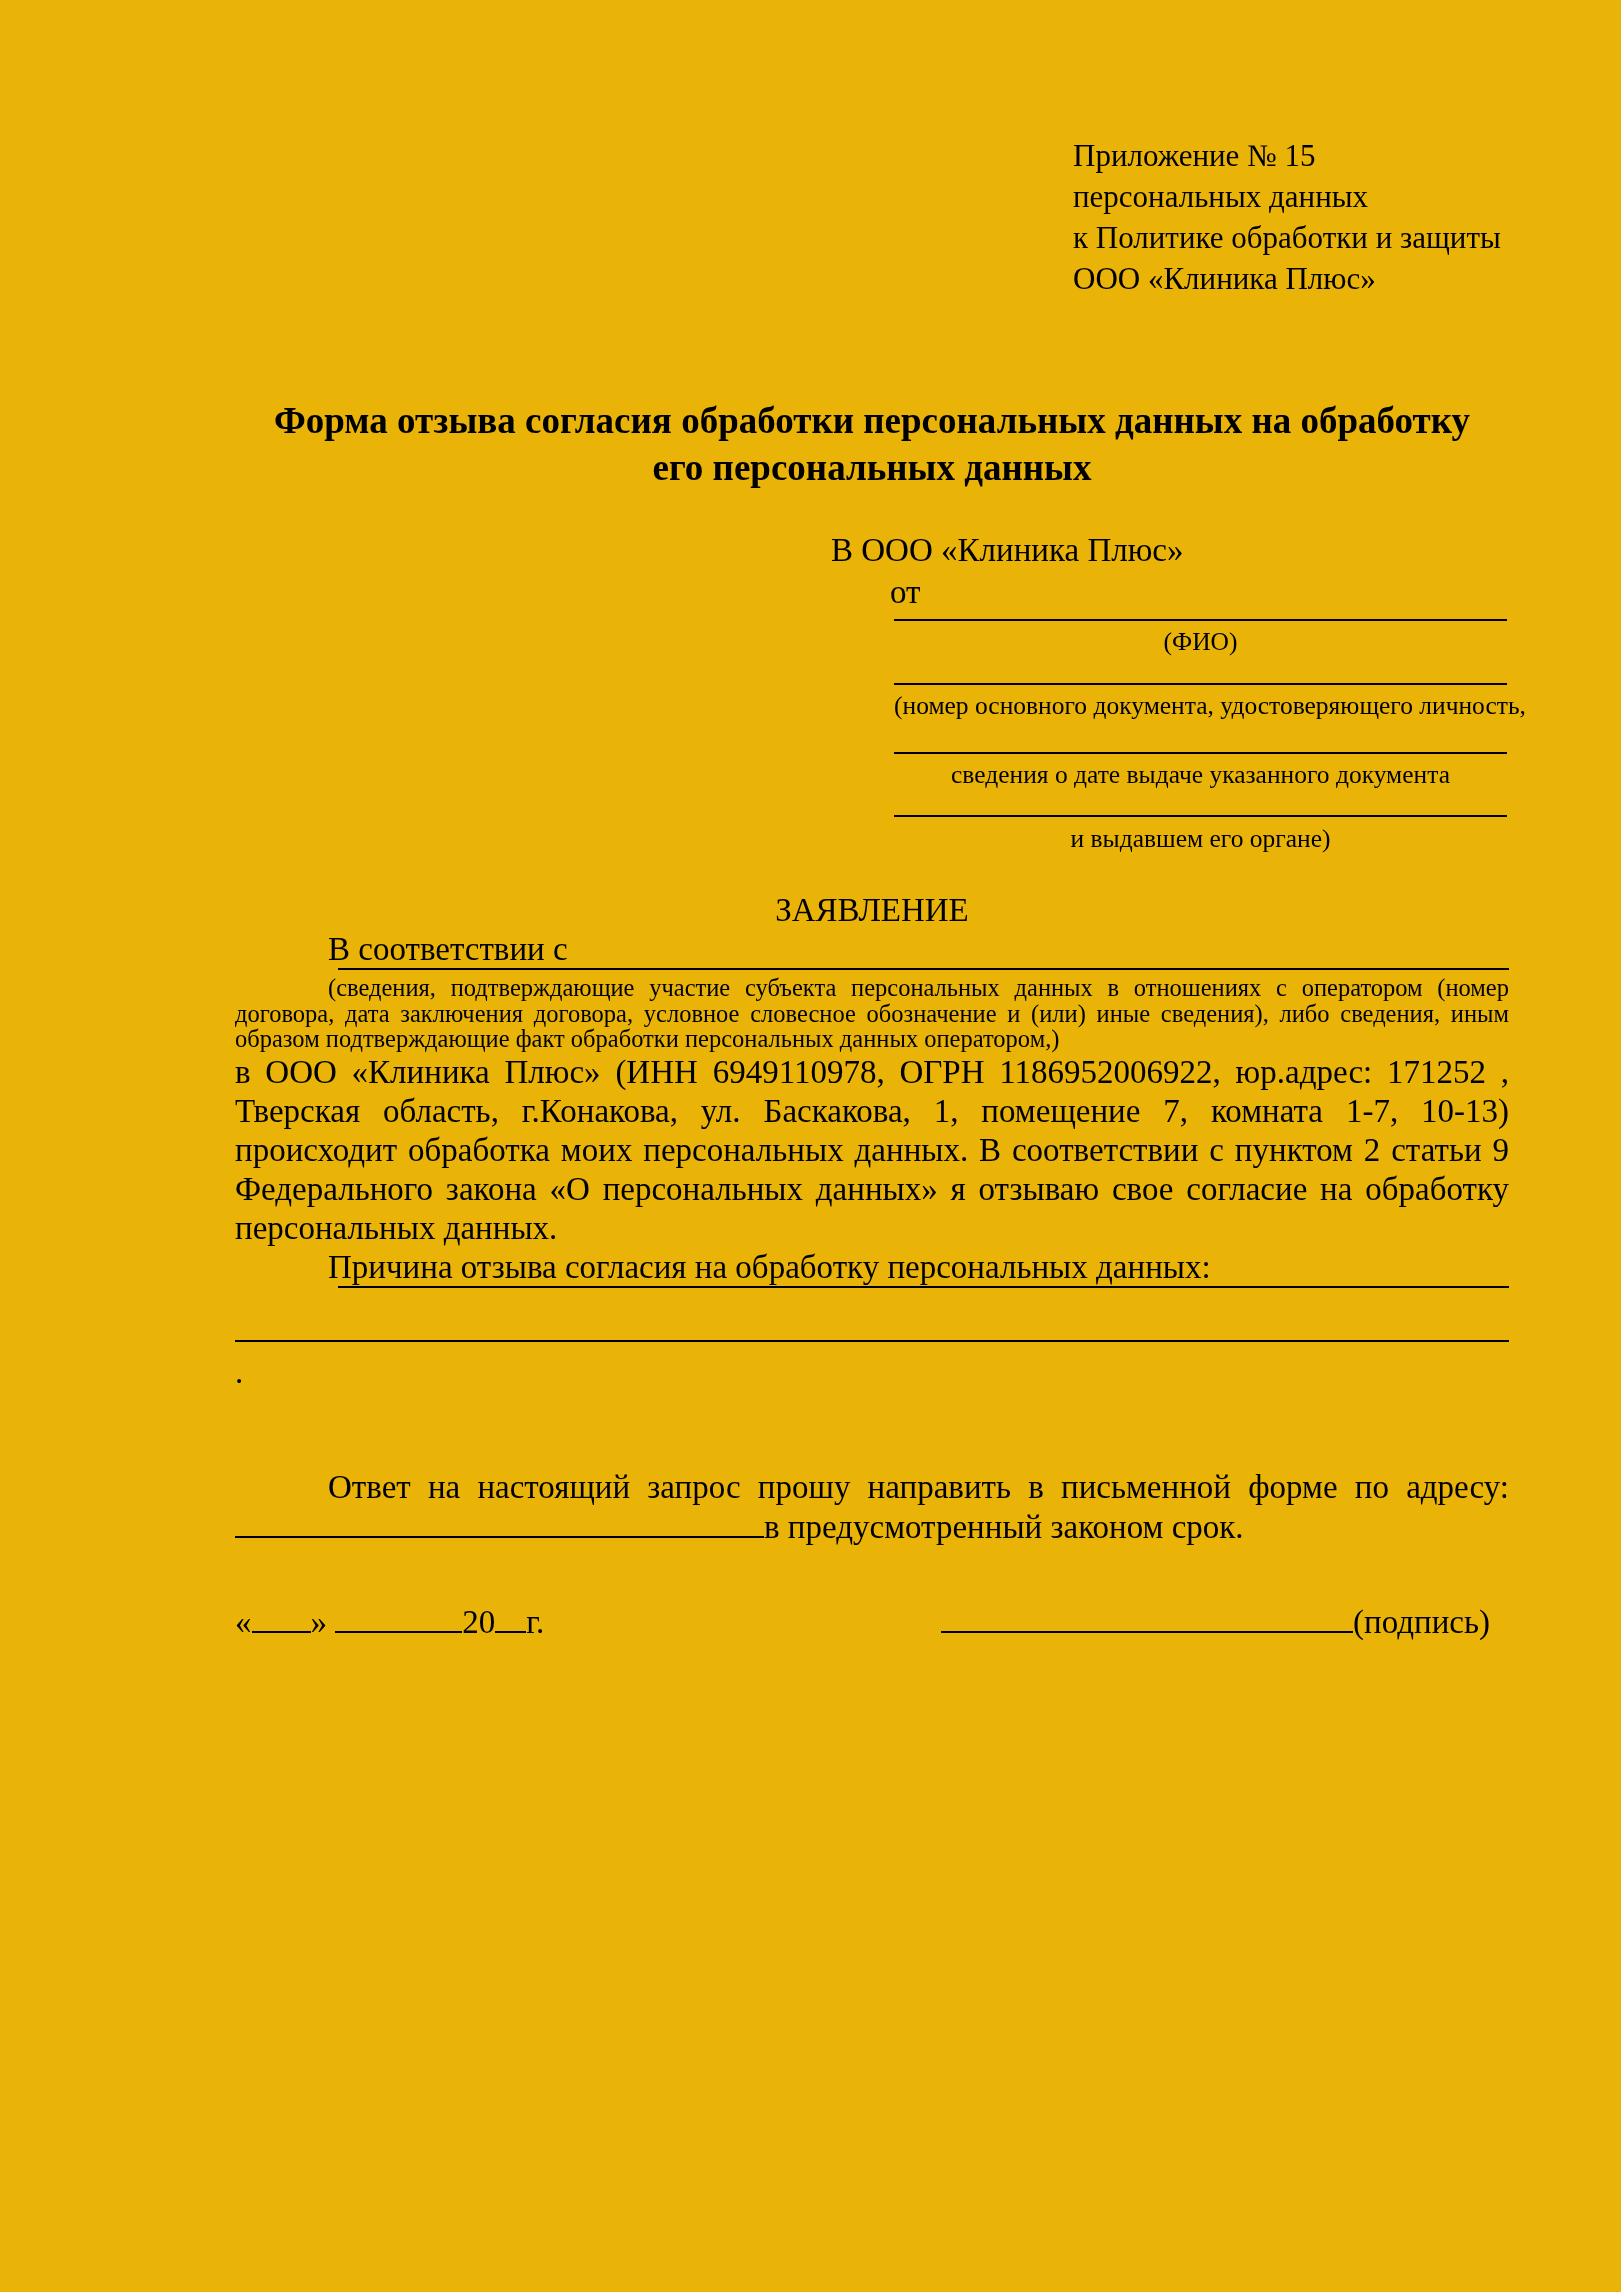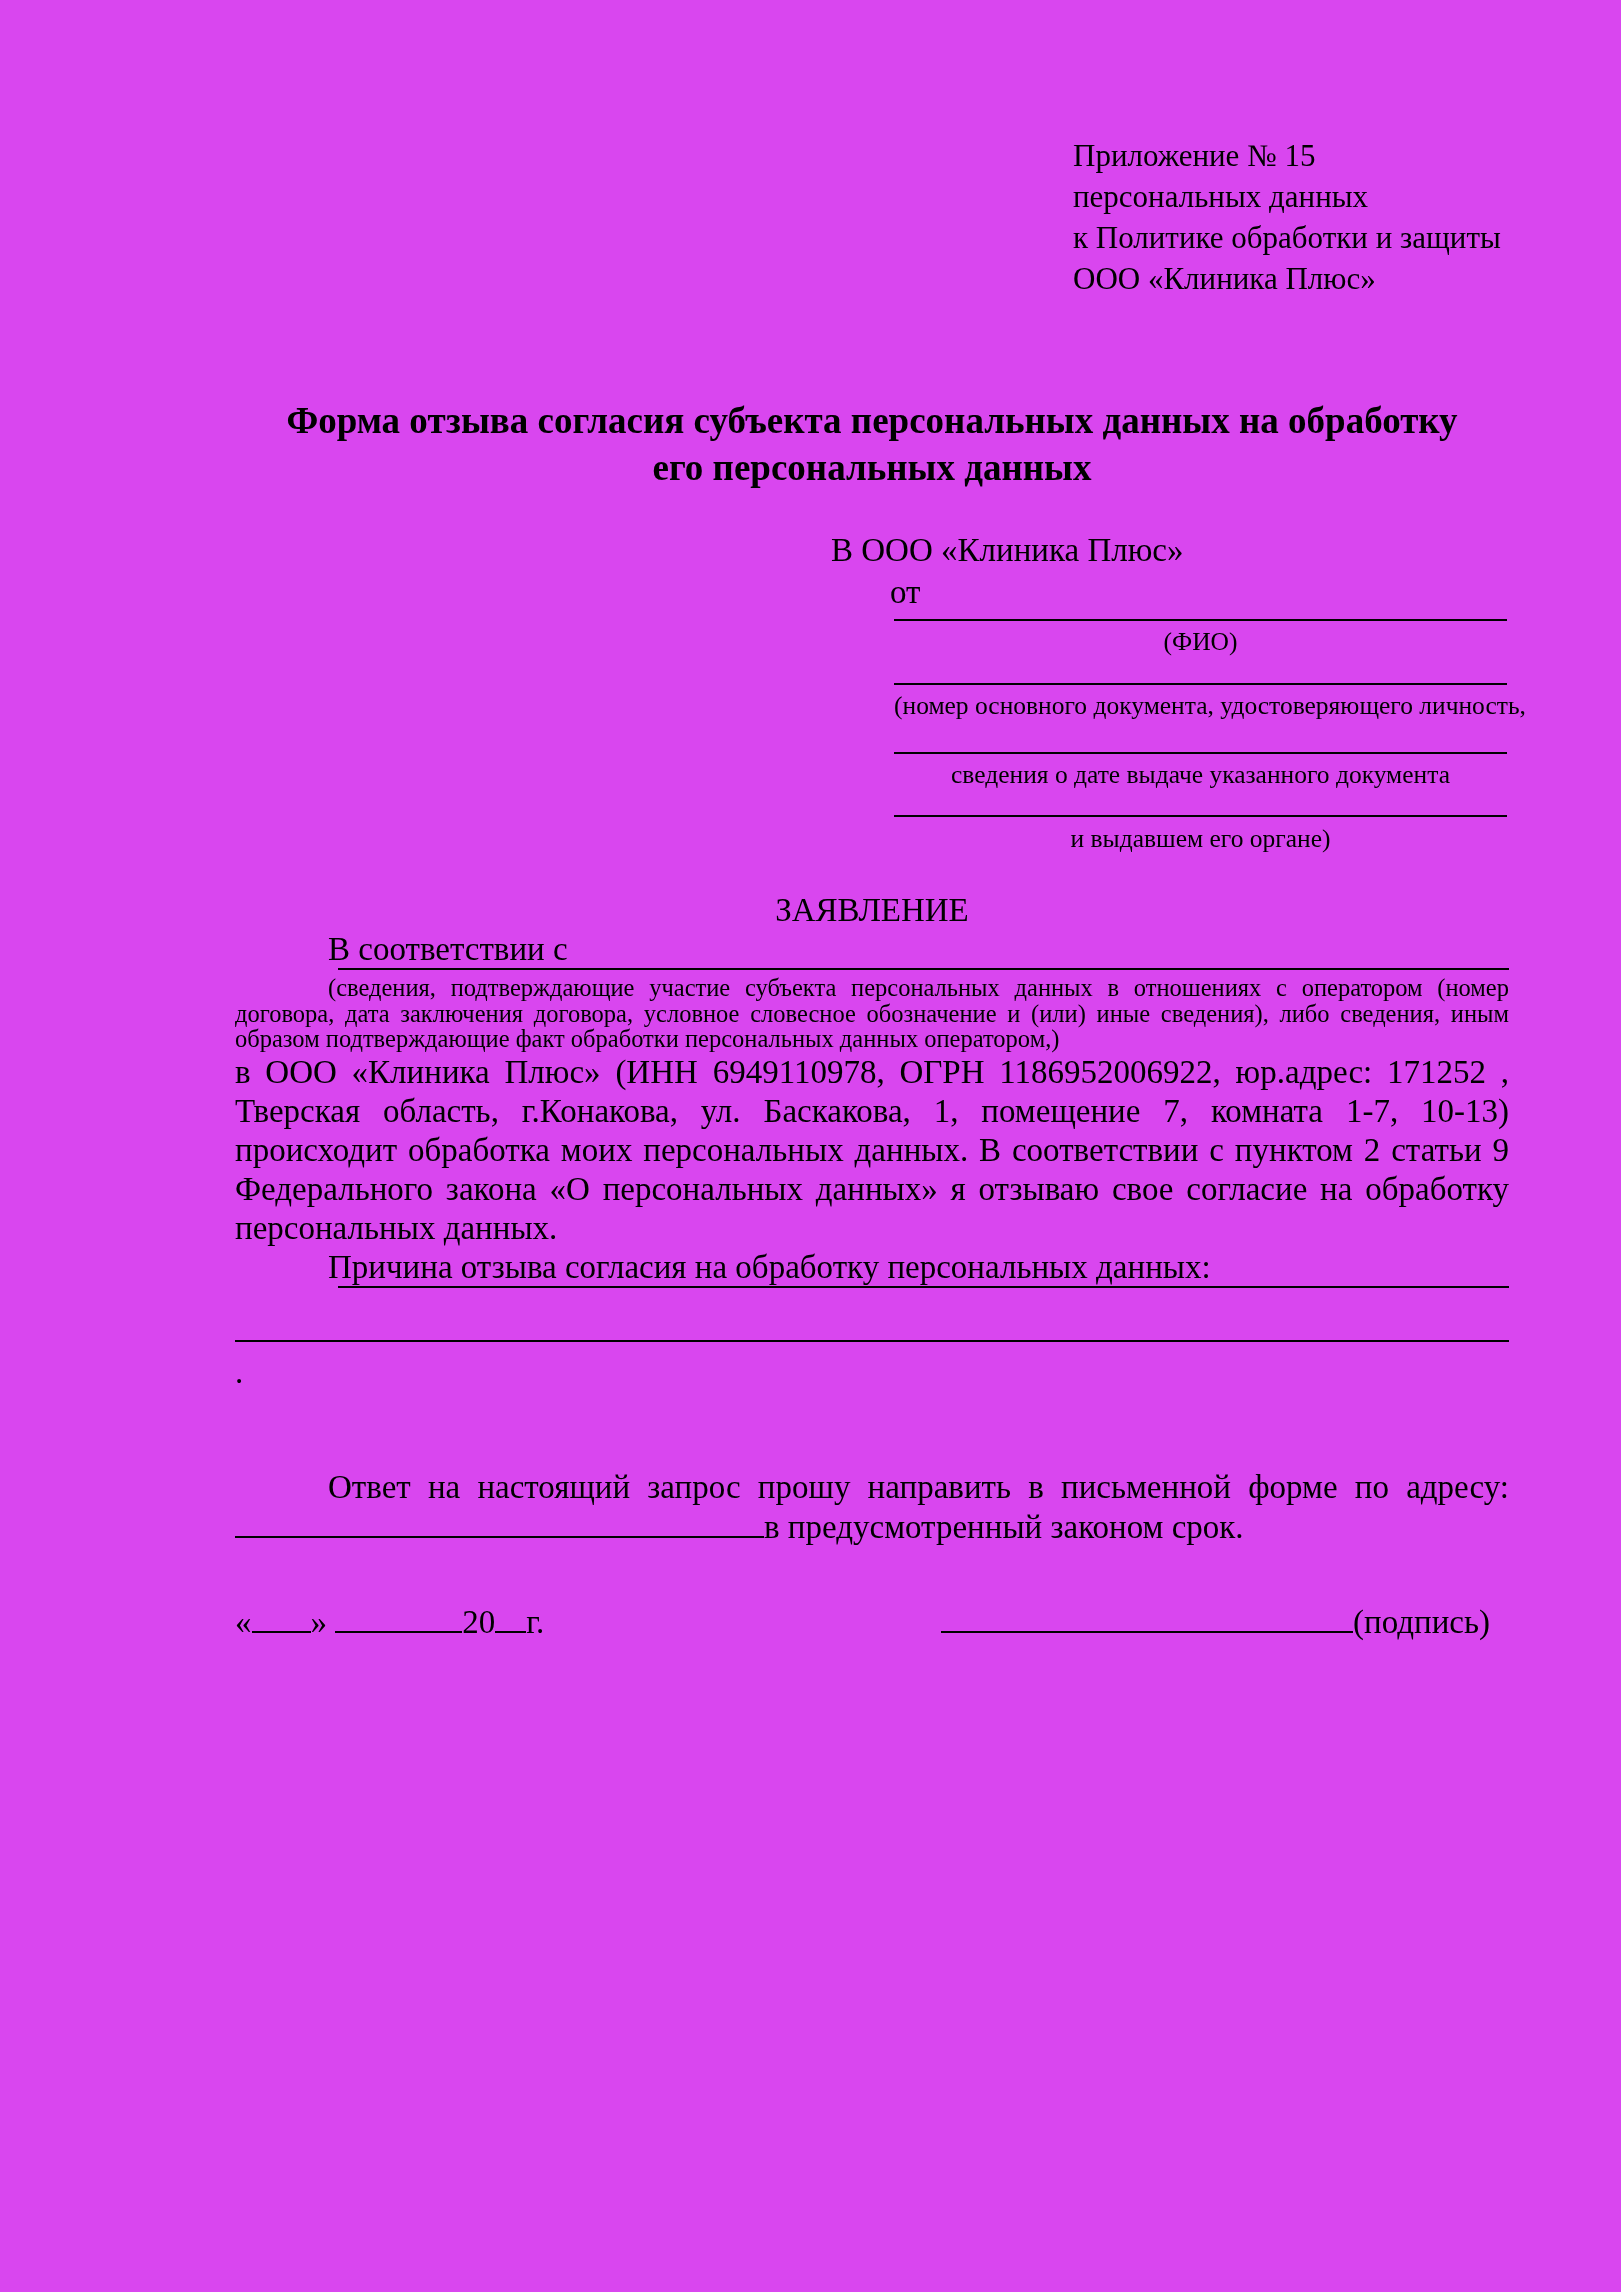--- a/index.html
+++ b/index.html
@@ -4,21 +4,21 @@
 <style>
   html, body { margin: 0; padding: 0; }
   body {
     width: 1621px;
     height: 2293px;
     background: #ffffff;
     color: #000000;
     font-family: "Liberation Serif", "DejaVu Serif", serif;
     position: relative;
   }
-  .page { position: absolute; inset: 0; background: #d946ef; }
+  .page { position: absolute; inset: 0; background: #eab308; }
 
   .header-note {
     position: absolute; left: 1073px; top: 135px;
     font-size: 31px; line-height: 41px; text-align: left;
   }
 
   .title {
     position: absolute; left: 235px; top: 397px; width: 1274px;
     font-size: 37px; font-weight: bold; line-height: 47px; text-align: center;
   }
@@ -102,21 +102,21 @@
 <div class="page">
 
   <div class="header-note">
     <div>Приложение № 15</div>
     <div>персональных данных</div>
     <div>к Политике обработки и защиты</div>
     <div>ООО «Клиника Плюс»</div>
   </div>
 
   <div class="title">
-    <div>Форма отзыва согласия субъекта персональных данных на обработку</div>
+    <div>Форма отзыва согласия обработки персональных данных на обработку</div>
     <div>его персональных данных</div>
   </div>
 
   <div class="addr-to">В ООО «Клиника Плюс»</div>
   <div class="addr-from">от</div>
 
   <div class="f-line fl1"></div>
   <div class="f-cap fc1">(ФИО)</div>
 
   <div class="f-line fl2"></div>

